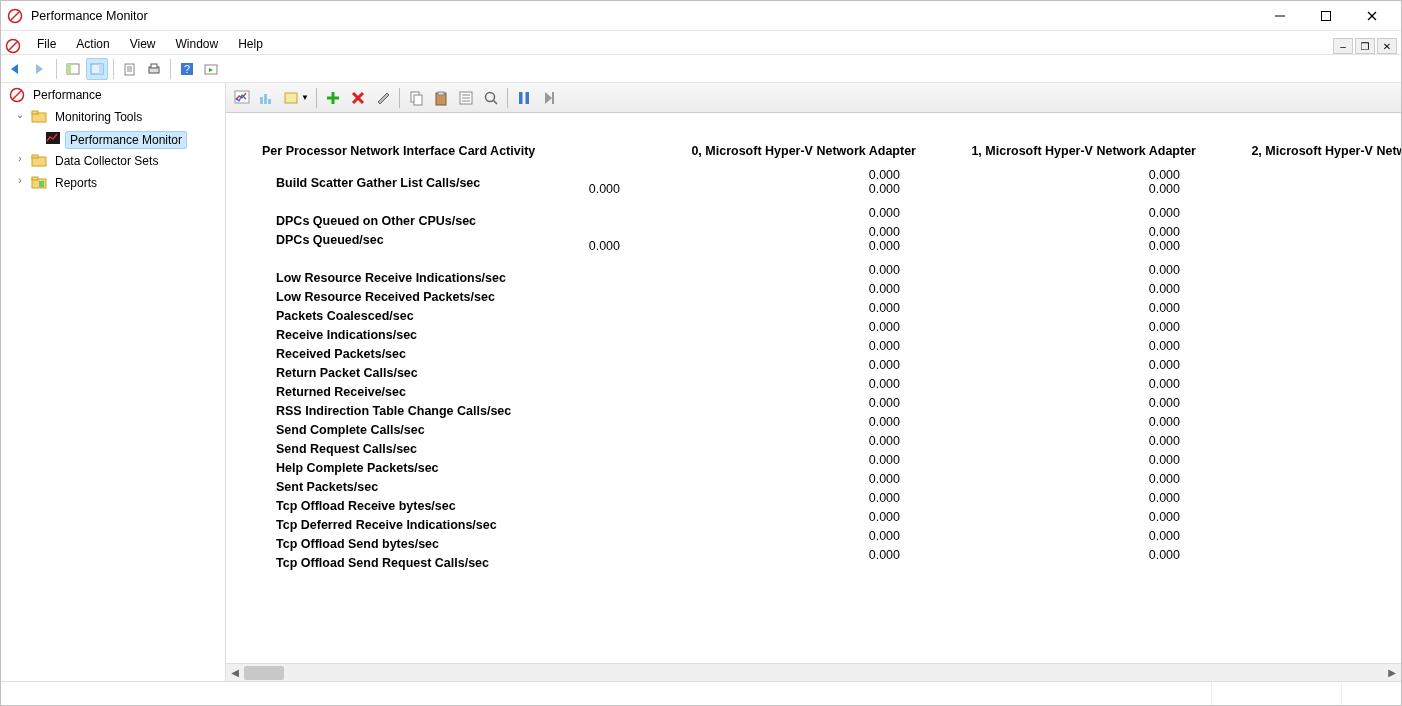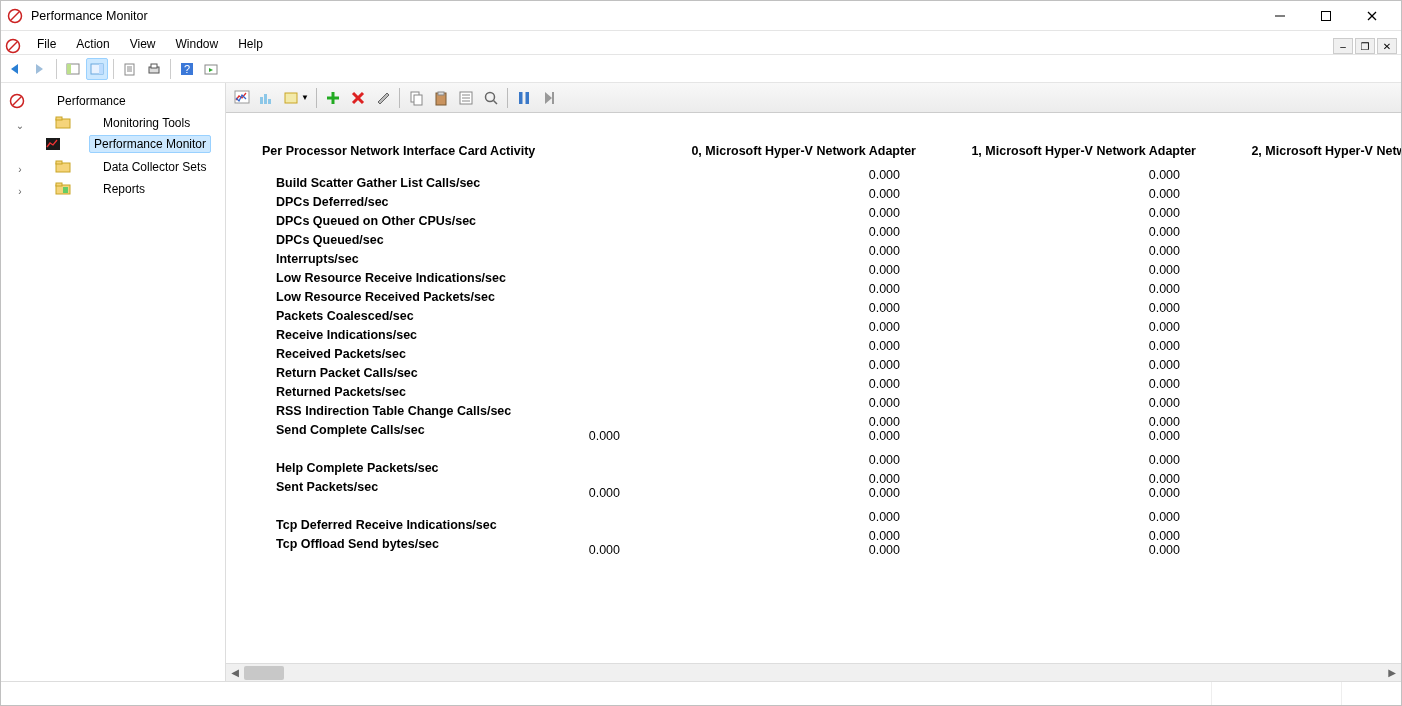--- a/index.html
+++ b/index.html
@@ -72,25 +72,24 @@
   overflow: hidden;
 }
 .sidebar {
   width: 225px;
   border-right: 1px solid #ddd;
   padding: 4px 0;
   overflow: auto;
 }
 .tree-row {
   display: flex;
-  align-items: flex-end;
+  align-items: flex-start;
   height: 22px;
   padding-left: 4px;
   white-space: nowrap;
-  gap: 24px;
 }
 .tree-toggle { width: 14px; text-align: center; font-size: 10px; color:#666; }
 .tree-icon { width: 16px; height: 16px; margin: 0 4px; flex-shrink: 0; }
 .tree-label { padding: 1px 4px; }
 .tree-row.selected .tree-label { background: #cce8ff; border: 1px solid #99d1ff; border-radius: 2px; }
 
 
 .rightpane { flex: 1; display: flex; flex-direction: column; overflow: hidden; }
 .pane-toolbar {
   height: 30px;
@@ -389,39 +388,37 @@
             <div class="rep-val">1, Microsoft Hyper-V Network Adapter</div>
             <div class="rep-val">2, Microsoft Hyper-V Network Adapter</div>
           </div>
           <div class="rep-row">
             <div class="counter-name">Build Scatter Gather List Calls/sec</div>
             <div class="rep-val">0.000</div>
             <div class="rep-val">0.000</div>
             <div class="rep-val">0.000</div>
           </div>
           <div class="rep-row">
-            <div class="counter-name">DPCs Deferred/sec</div>
             <div class="rep-val">0.000</div>
             <div class="rep-val">0.000</div>
             <div class="rep-val">0.000</div>
           </div>
           <div class="rep-row">
             <div class="counter-name">DPCs Queued on Other CPUs/sec</div>
             <div class="rep-val">0.000</div>
             <div class="rep-val">0.000</div>
             <div class="rep-val">0.000</div>
           </div>
           <div class="rep-row">
             <div class="counter-name">DPCs Queued/sec</div>
             <div class="rep-val">0.000</div>
             <div class="rep-val">0.000</div>
             <div class="rep-val">0.000</div>
           </div>
           <div class="rep-row">
-            <div class="counter-name">Interrupts/sec</div>
             <div class="rep-val">0.000</div>
             <div class="rep-val">0.000</div>
             <div class="rep-val">0.000</div>
           </div>
           <div class="rep-row">
             <div class="counter-name">Low Resource Receive Indications/sec</div>
             <div class="rep-val">0.000</div>
             <div class="rep-val">0.000</div>
             <div class="rep-val">0.000</div>
           </div>
@@ -449,72 +446,75 @@
             <div class="rep-val">0.000</div>
             <div class="rep-val">0.000</div>
           </div>
           <div class="rep-row">
             <div class="counter-name">Return Packet Calls/sec</div>
             <div class="rep-val">0.000</div>
             <div class="rep-val">0.000</div>
             <div class="rep-val">0.000</div>
           </div>
           <div class="rep-row">
-            <div class="counter-name">Returned Packets/sec</div>
+            <div class="counter-name">Returned Receive/sec</div>
             <div class="rep-val">0.000</div>
             <div class="rep-val">0.000</div>
             <div class="rep-val">0.000</div>
           </div>
           <div class="rep-row">
             <div class="counter-name">RSS Indirection Table Change Calls/sec</div>
             <div class="rep-val">0.000</div>
             <div class="rep-val">0.000</div>
             <div class="rep-val">0.000</div>
           </div>
           <div class="rep-row">
             <div class="counter-name">Send Complete Calls/sec</div>
             <div class="rep-val">0.000</div>
             <div class="rep-val">0.000</div>
             <div class="rep-val">0.000</div>
           </div>
           <div class="rep-row">
+            <div class="counter-name">Send Request Calls/sec</div>
             <div class="rep-val">0.000</div>
             <div class="rep-val">0.000</div>
             <div class="rep-val">0.000</div>
           </div>
           <div class="rep-row">
             <div class="counter-name">Help Complete Packets/sec</div>
             <div class="rep-val">0.000</div>
             <div class="rep-val">0.000</div>
             <div class="rep-val">0.000</div>
           </div>
           <div class="rep-row">
             <div class="counter-name">Sent Packets/sec</div>
             <div class="rep-val">0.000</div>
             <div class="rep-val">0.000</div>
             <div class="rep-val">0.000</div>
           </div>
           <div class="rep-row">
+            <div class="counter-name">Tcp Offload Receive bytes/sec</div>
             <div class="rep-val">0.000</div>
             <div class="rep-val">0.000</div>
             <div class="rep-val">0.000</div>
           </div>
           <div class="rep-row">
             <div class="counter-name">Tcp Deferred Receive Indications/sec</div>
             <div class="rep-val">0.000</div>
             <div class="rep-val">0.000</div>
             <div class="rep-val">0.000</div>
           </div>
           <div class="rep-row">
             <div class="counter-name">Tcp Offload Send bytes/sec</div>
             <div class="rep-val">0.000</div>
             <div class="rep-val">0.000</div>
             <div class="rep-val">0.000</div>
           </div>
           <div class="rep-row">
+            <div class="counter-name">Tcp Offload Send Request Calls/sec</div>
             <div class="rep-val">0.000</div>
             <div class="rep-val">0.000</div>
             <div class="rep-val">0.000</div>
           </div>
         </div>
     </div>
 
     <div class="hscroll">
       <div class="arrow">◀</div>
       <div class="track">

